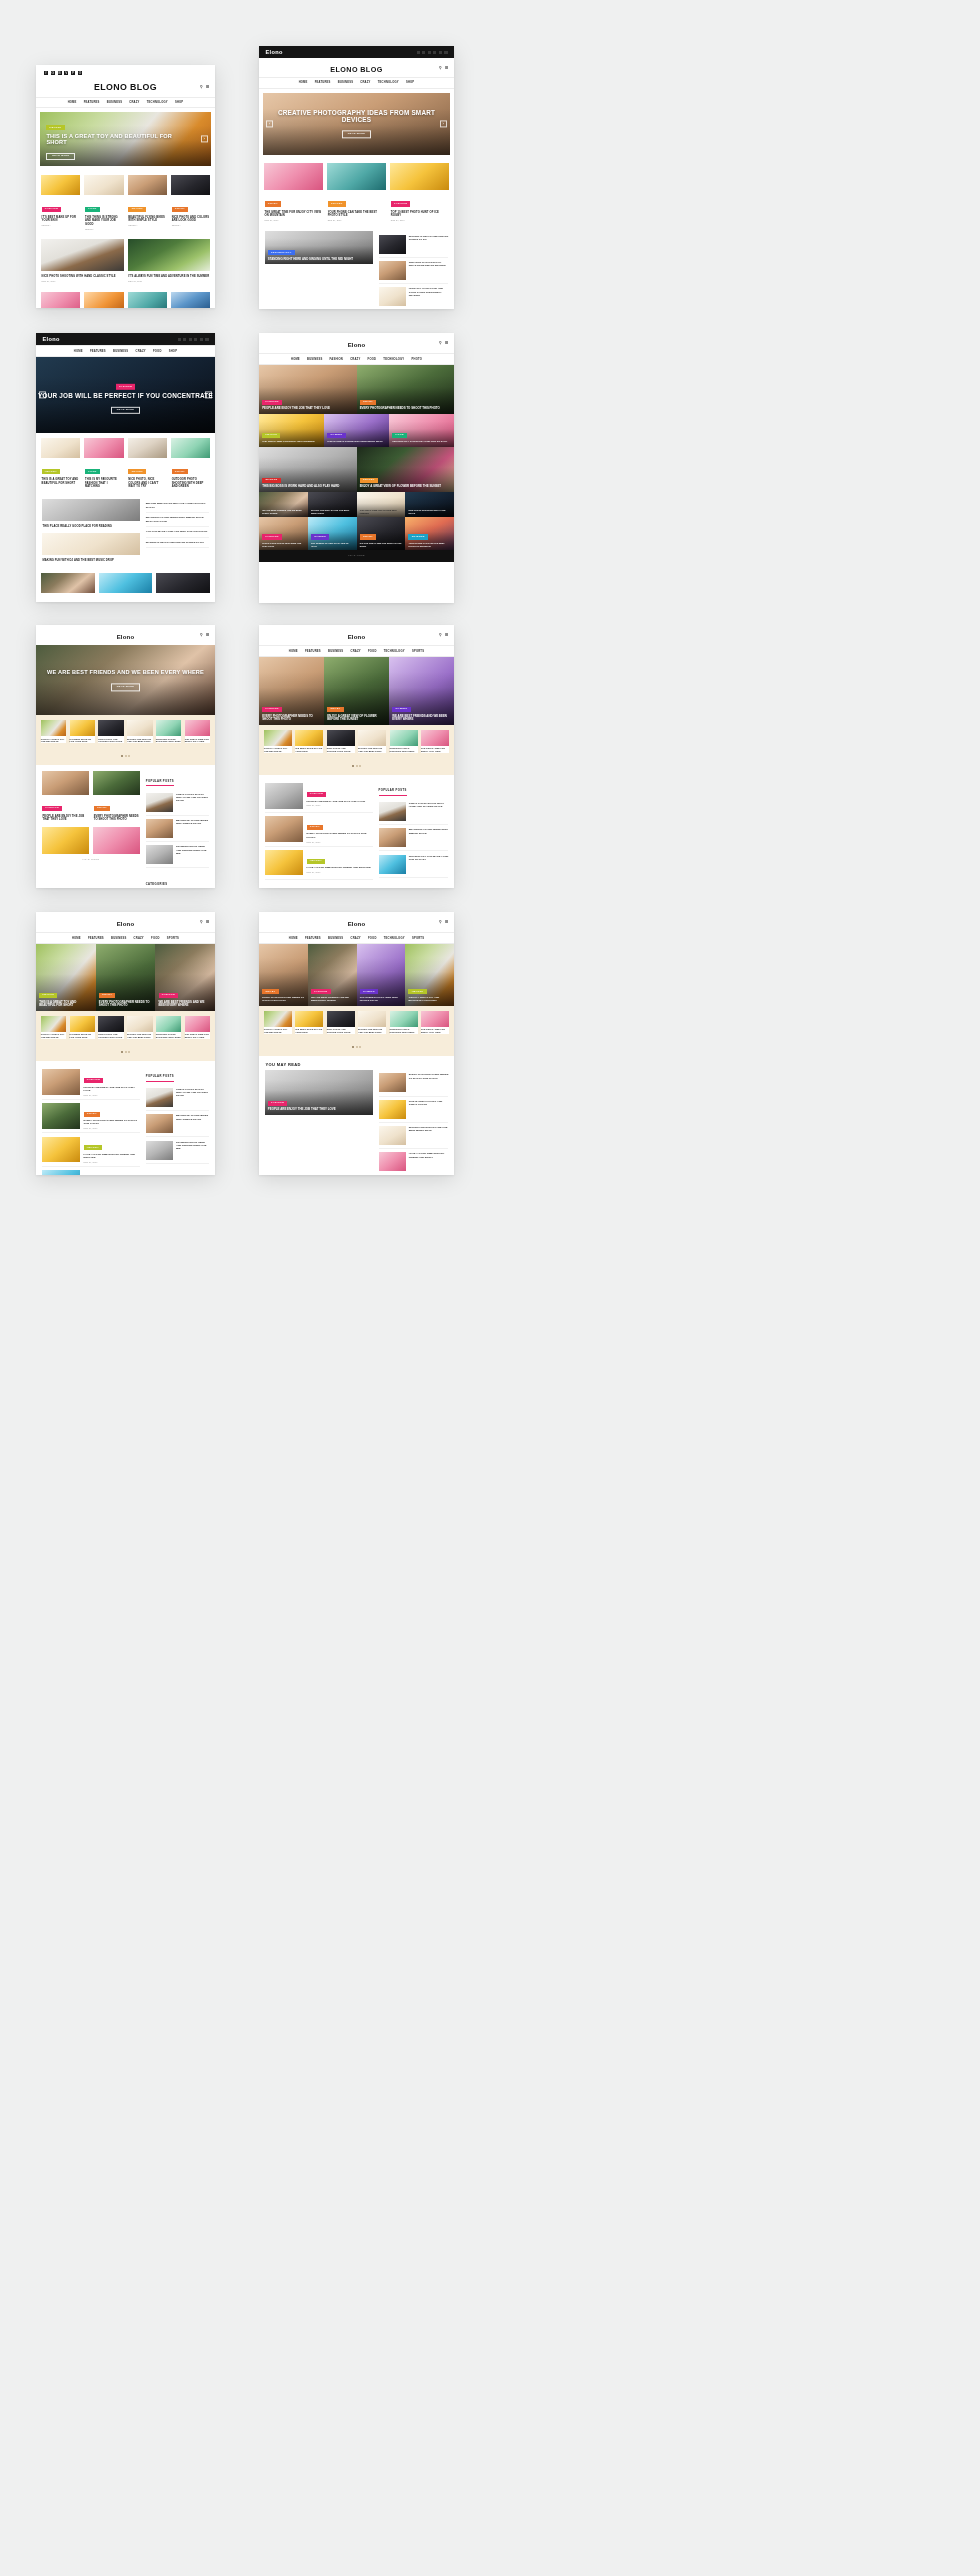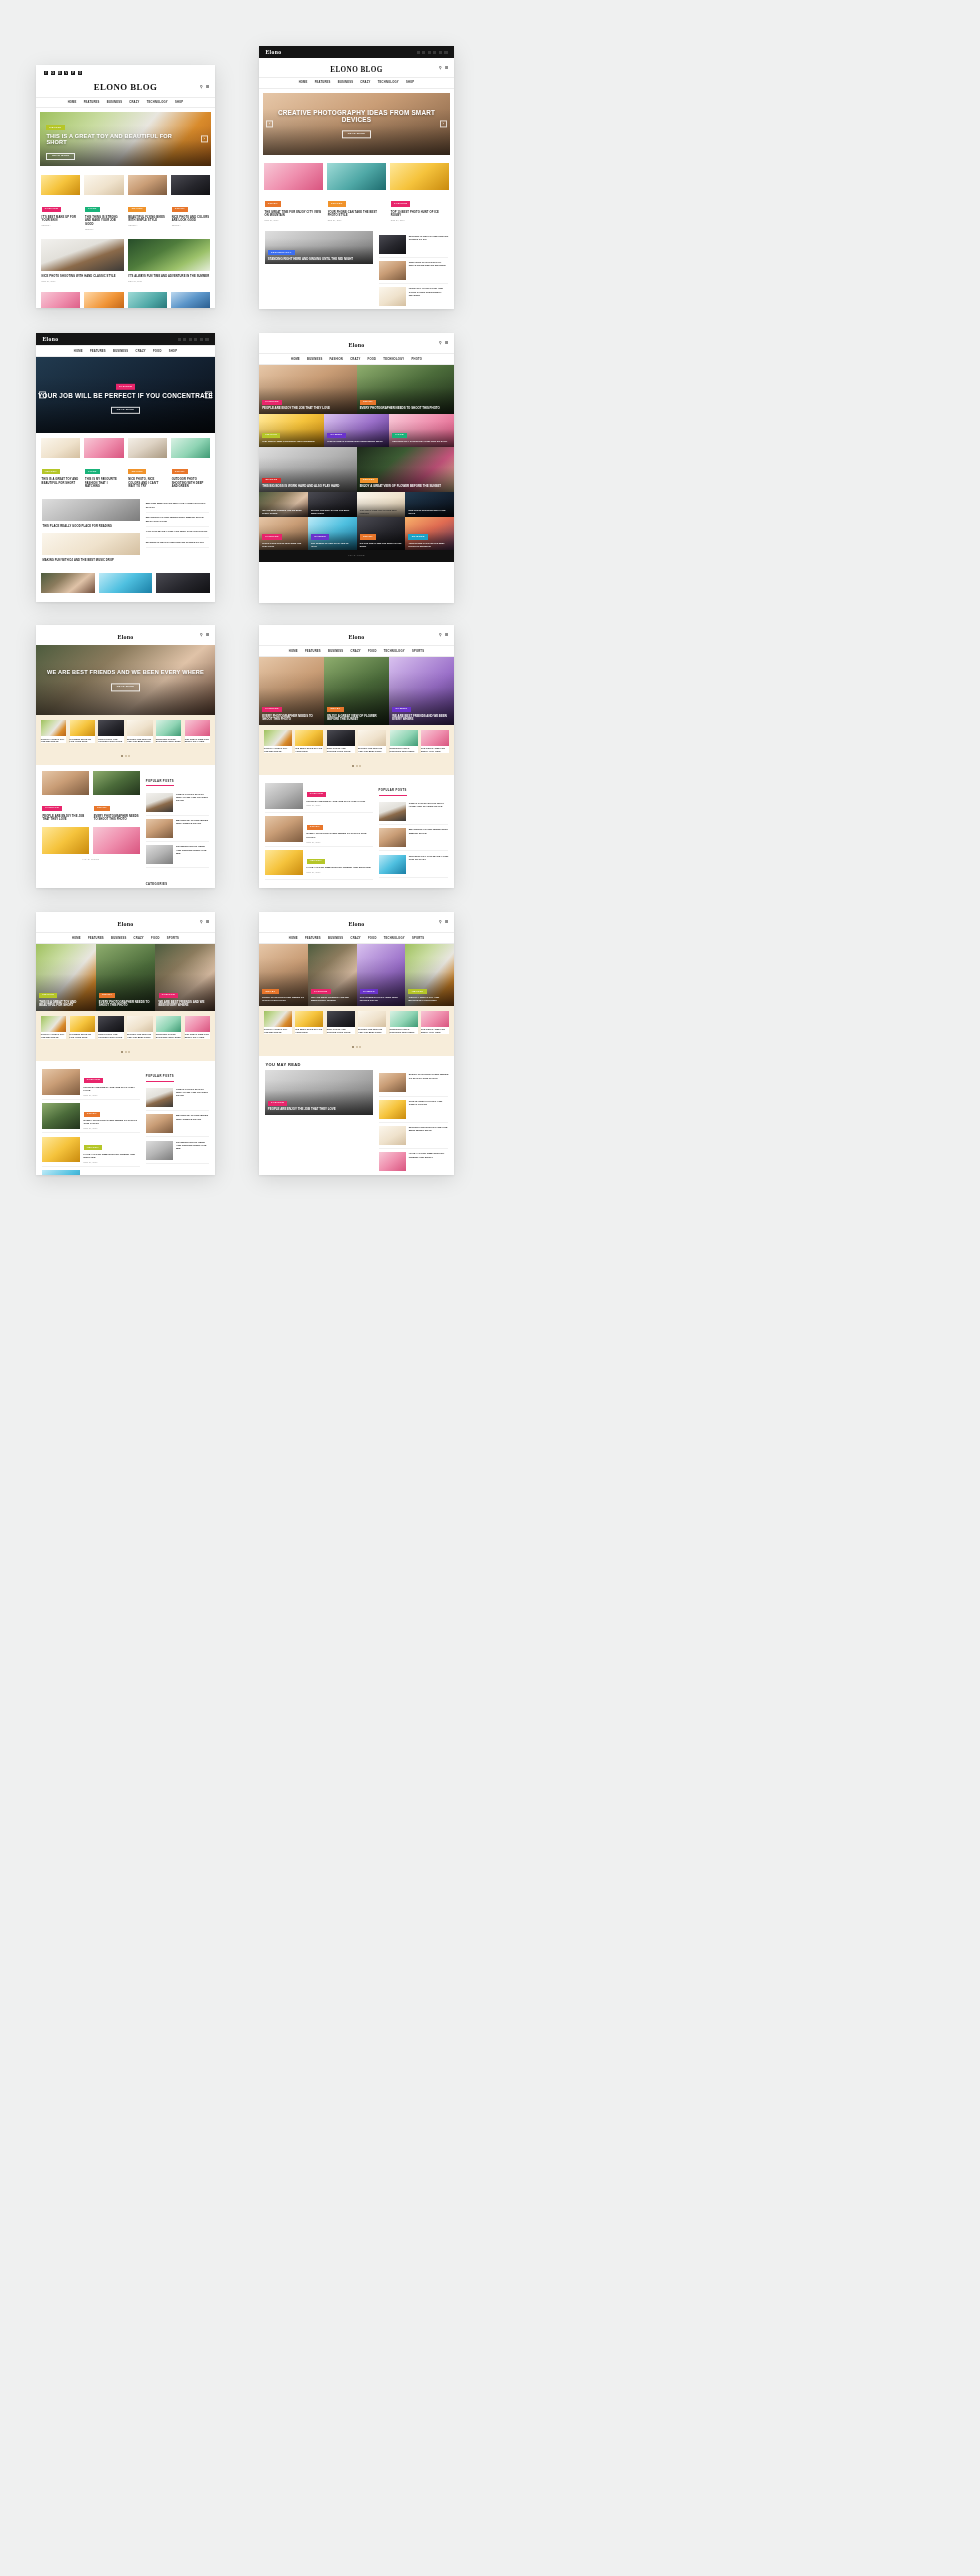--- a/index.html
+++ b/index.html
@@ -21,21 +21,21 @@
   .mock.col-r { left:259px; width:195px; }
 
   
   .hdr-social { display:flex; gap:2.8px; padding:5.6px 8px 2.4px; }
   .hdr-social i {
     width:4px;height:4px;display:block;background:#1a1a1a;
     font-size:3.2px;font-style:normal;line-height:4px;color:#fff;text-align:center;
   }
   .brand-row { text-align:center; padding:1.6px 0 4px; position:relative; }
   .brand {
-    font-family:Liberation Serif, serif;
+    font-family:Liberation Sans, sans-serif;
     font-weight:bold; letter-spacing:0.4px; color:#121212;
     font-size:8.8px;
   }
   .brand.sm { font-size:6px; letter-spacing:0.2px; }
   .hdr-icons { position:absolute; right:5.6px; top:50%; transform:translateY(-50%); display:flex; gap:3.2px; }
   .hdr-icons span { font-size:4px; color:#222; line-height:1; }
   .nav {
     display:flex; justify-content:center; gap:7.2px;
     border-top:0.8px solid #ececec; border-bottom:0.8px solid #ececec;
     padding:3.2px 0; background:#fff;

